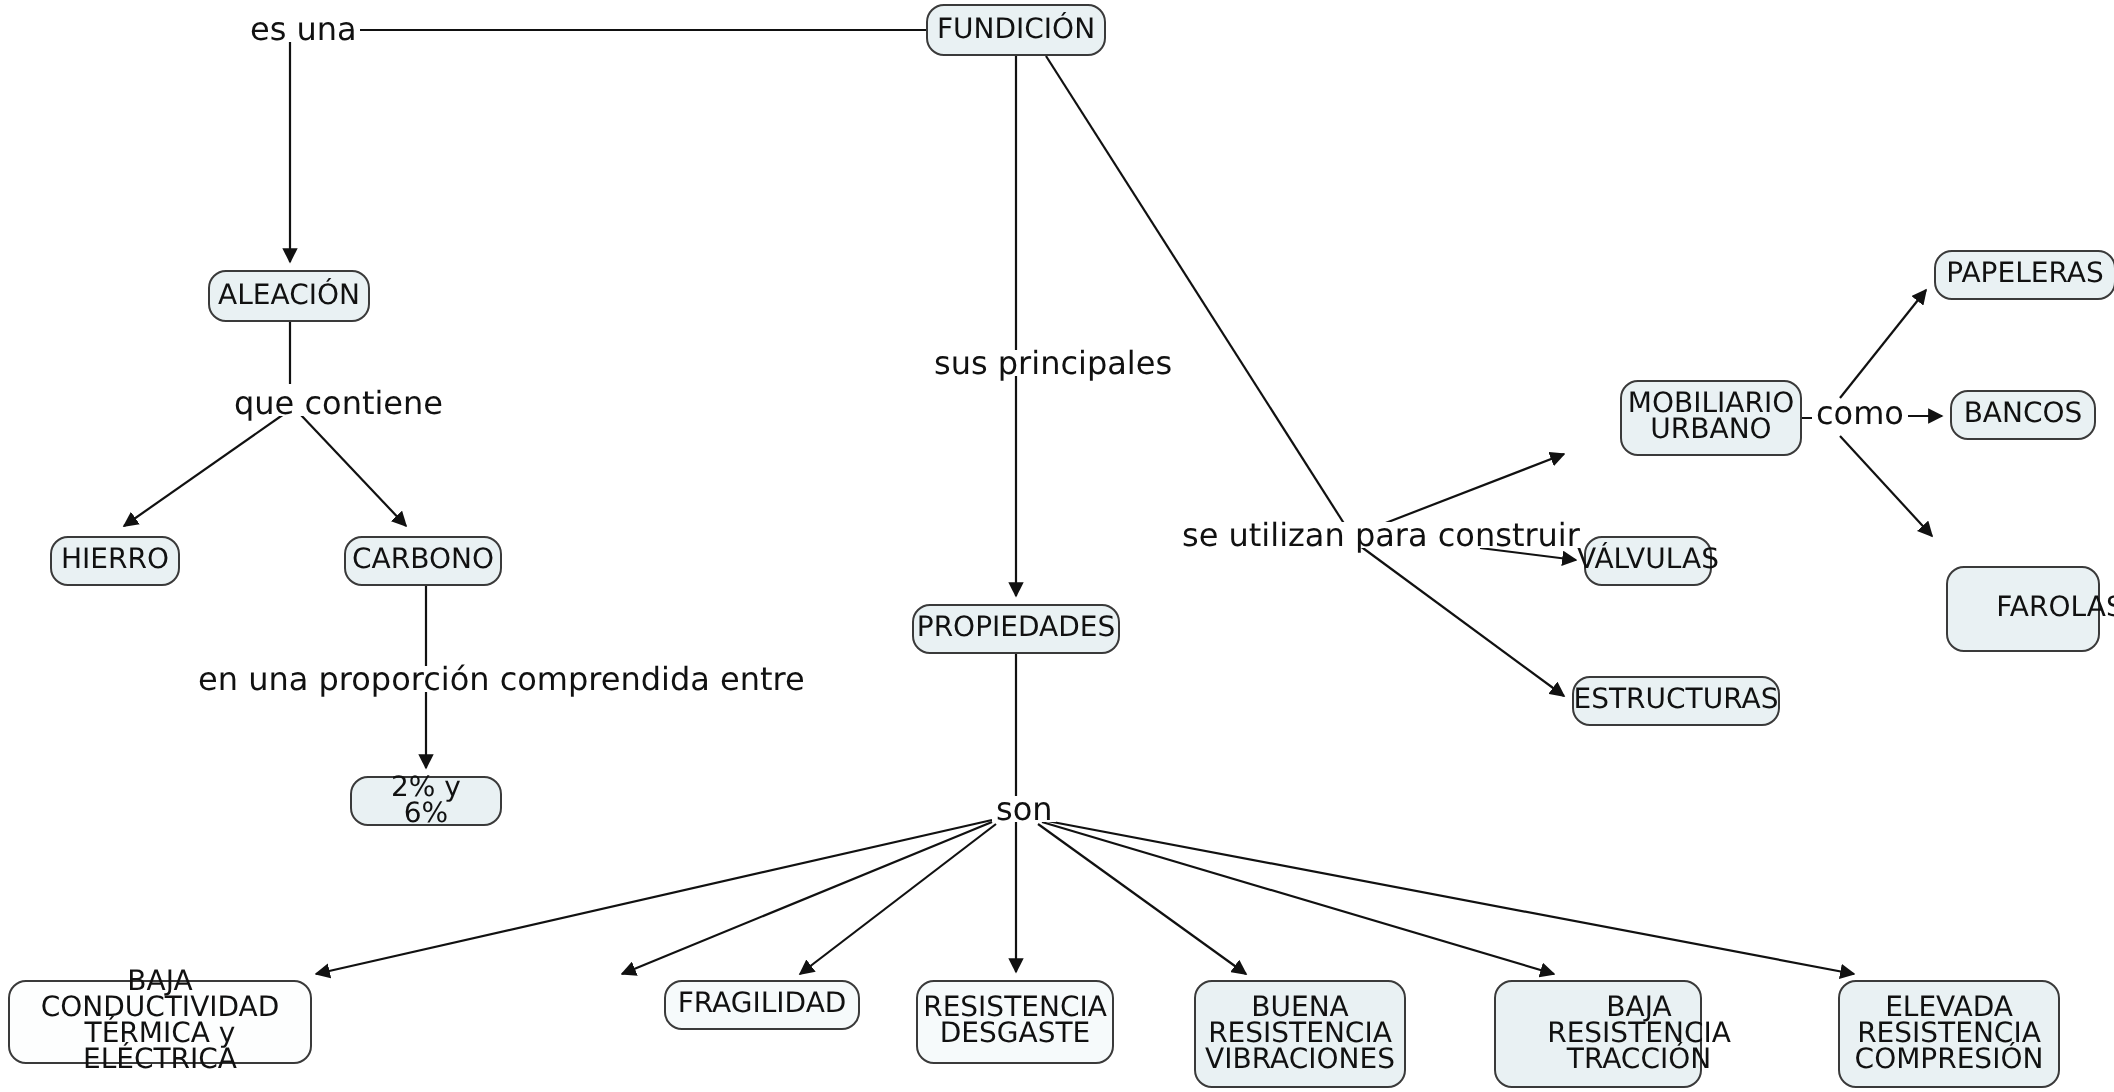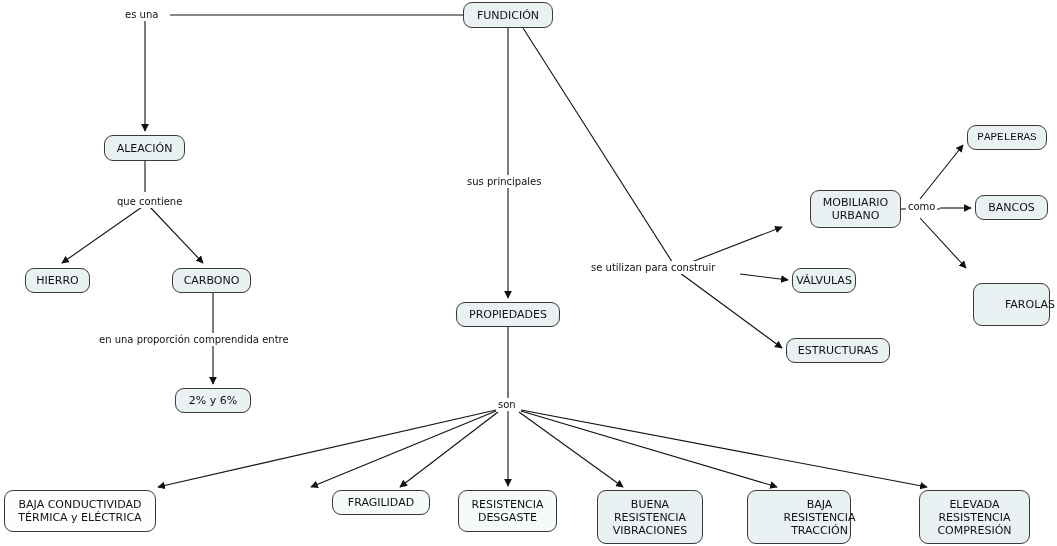--- a/index.html
+++ b/index.html
@@ -23,36 +23,36 @@
     height: 546px;
     pointer-events: none;
   }
   .node {
     position: absolute;
     box-sizing: border-box;
     border: 1px solid #3a3a3a;
     border-radius: 9px;
     background: #e9f1f3;
     color: #111111;
-    font-size: 11px;
+    font-size: 14px;
     line-height: 13px;
     display: flex;
     align-items: center;
     justify-content: center;
     text-align: center;
     padding: 2px 7px;
     white-space: pre-line;
     box-shadow: 0 0 0 0 rgba(0,0,0,0);
   }
   .node.plain { background: #f6fafb; }
   .node.white { background: #fdfefe; }
   .linklabel {
     position: absolute;
     color: #111111;
-    font-size: 10px;
+    font-size: 16px;
     line-height: 13px;
     background: #ffffff;
     padding: 0 2px;
     white-space: nowrap;
   }
 </style>
 </head>
 <body>
 
 <div id="canvas">
@@ -110,21 +110,21 @@
   <div class="node" style="left:463px;top:2px;width:90px;height:26px;">FUNDICIÓN</div>
   <div class="node" style="left:104px;top:135px;width:81px;height:26px;">ALEACIÓN</div>
   <div class="node" style="left:25px;top:268px;width:65px;height:25px;">HIERRO</div>
   <div class="node" style="left:172px;top:268px;width:79px;height:25px;">CARBONO</div>
   <div class="node" style="left:175px;top:388px;width:76px;height:25px;">2% y 6%</div>
   <div class="node" style="left:456px;top:302px;width:104px;height:25px;">PROPIEDADES</div>
   <div class="node" style="left:786px;top:190px;width:91px;height:38px;margin-left:24px;">MOBILIARIO
 URBANO</div>
   <div class="node" style="left:792px;top:268px;width:64px;height:25px;">VÁLVULAS</div>
   <div class="node" style="left:786px;top:338px;width:104px;height:25px;">ESTRUCTURAS</div>
-  <div class="node" style="left:967px;top:125px;width:80px;height:25px;font-family:Liberation Mono, monospace;">PAPELERAS</div>
+  <div class="node" style="left:967px;top:125px;width:91px;height:25px;">PAPELERAS</div>
   <div class="node" style="left:975px;top:195px;width:73px;height:25px;">BANCOS</div>
   <div class="node" style="left:973px;top:283px;width:77px;height:43px;padding-left:44px;">FAROLAS</div>
 
   <div class="node white" style="left:4px;top:490px;width:152px;height:42px;">BAJA CONDUCTIVIDAD
 TÉRMICA y ELÉCTRICA</div>
   <div class="node plain" style="left:332px;top:490px;width:98px;height:25px;">FRAGILIDAD</div>
   <div class="node plain" style="left:458px;top:490px;width:99px;height:42px;">RESISTENCIA
 DESGASTE</div>
   <div class="node" style="left:597px;top:490px;width:106px;height:54px;">BUENA
 RESISTENCIA

